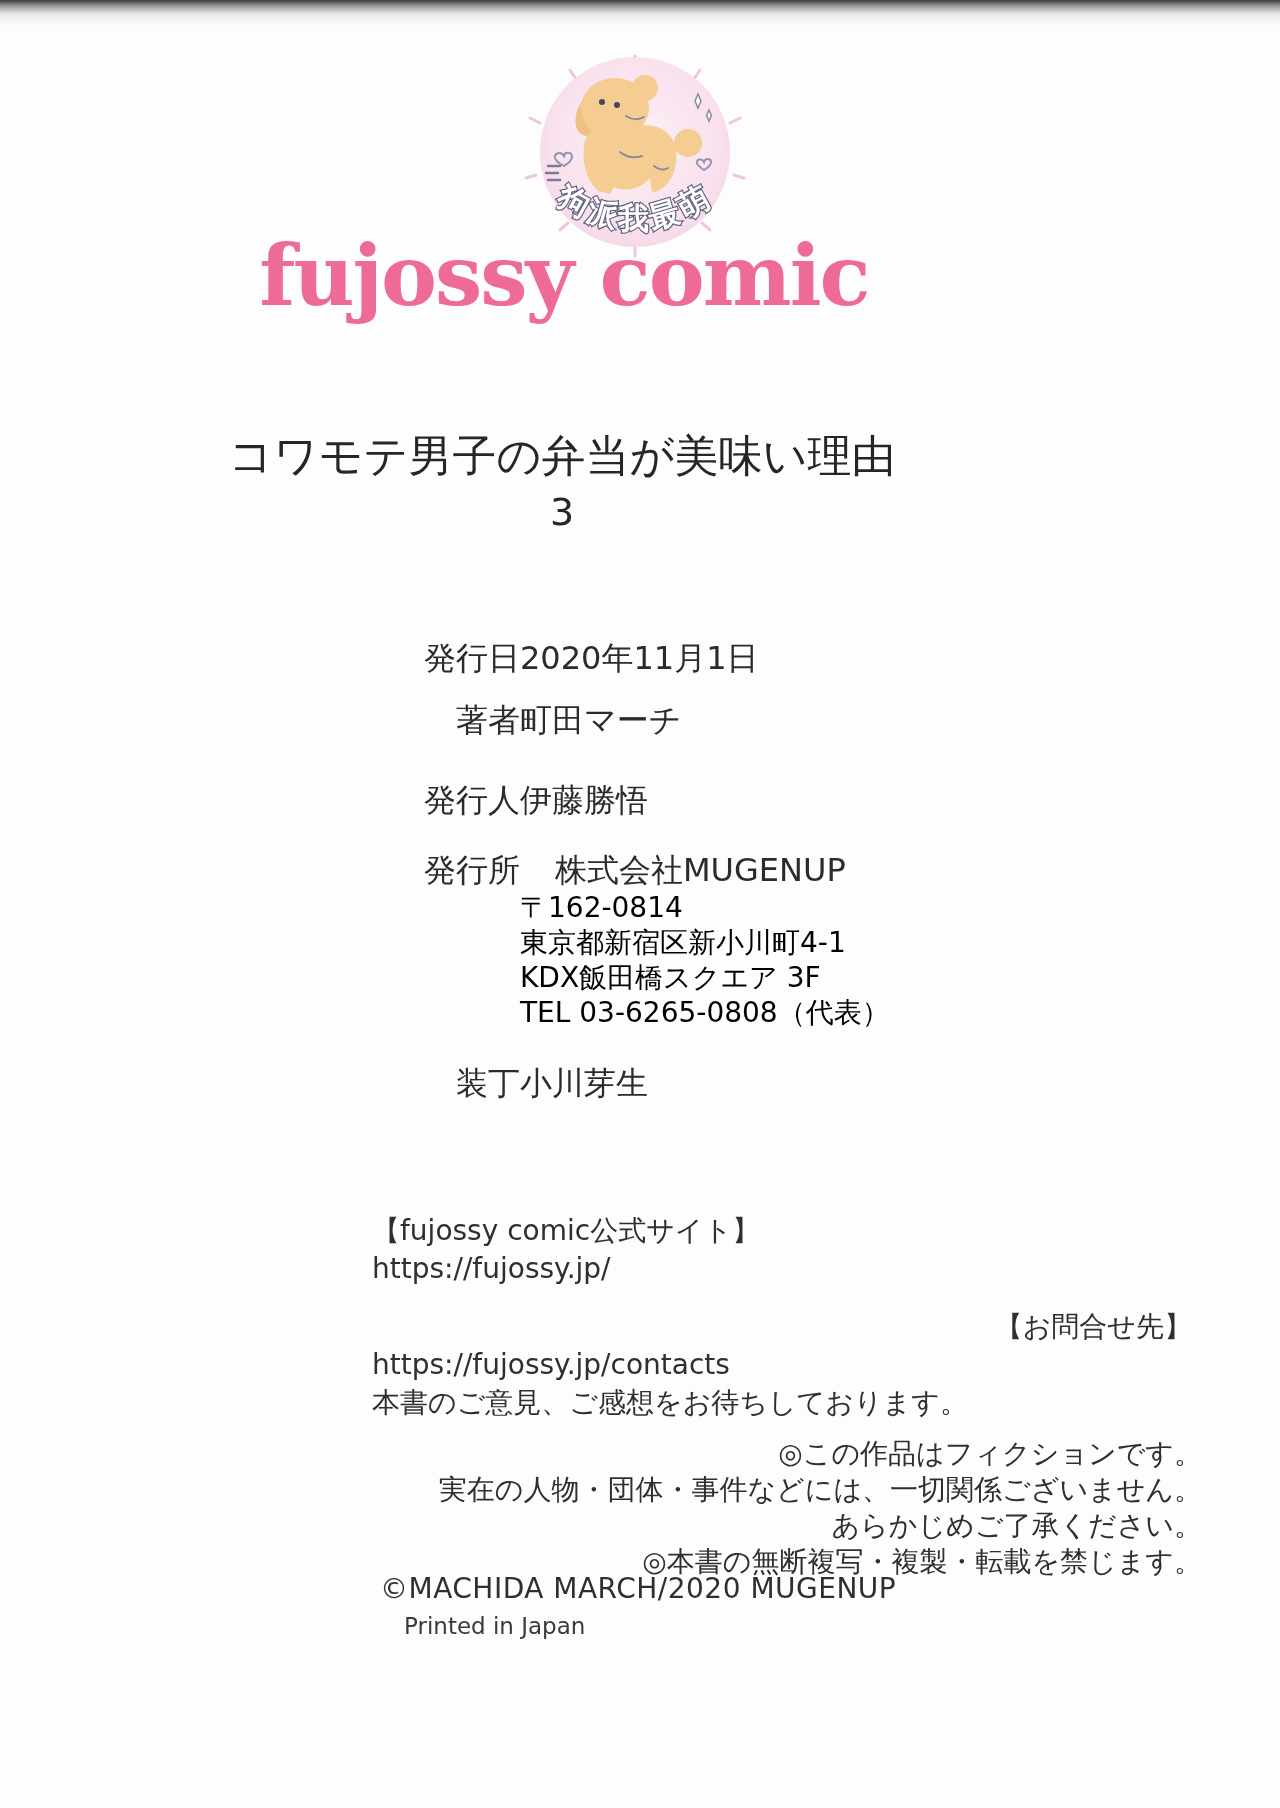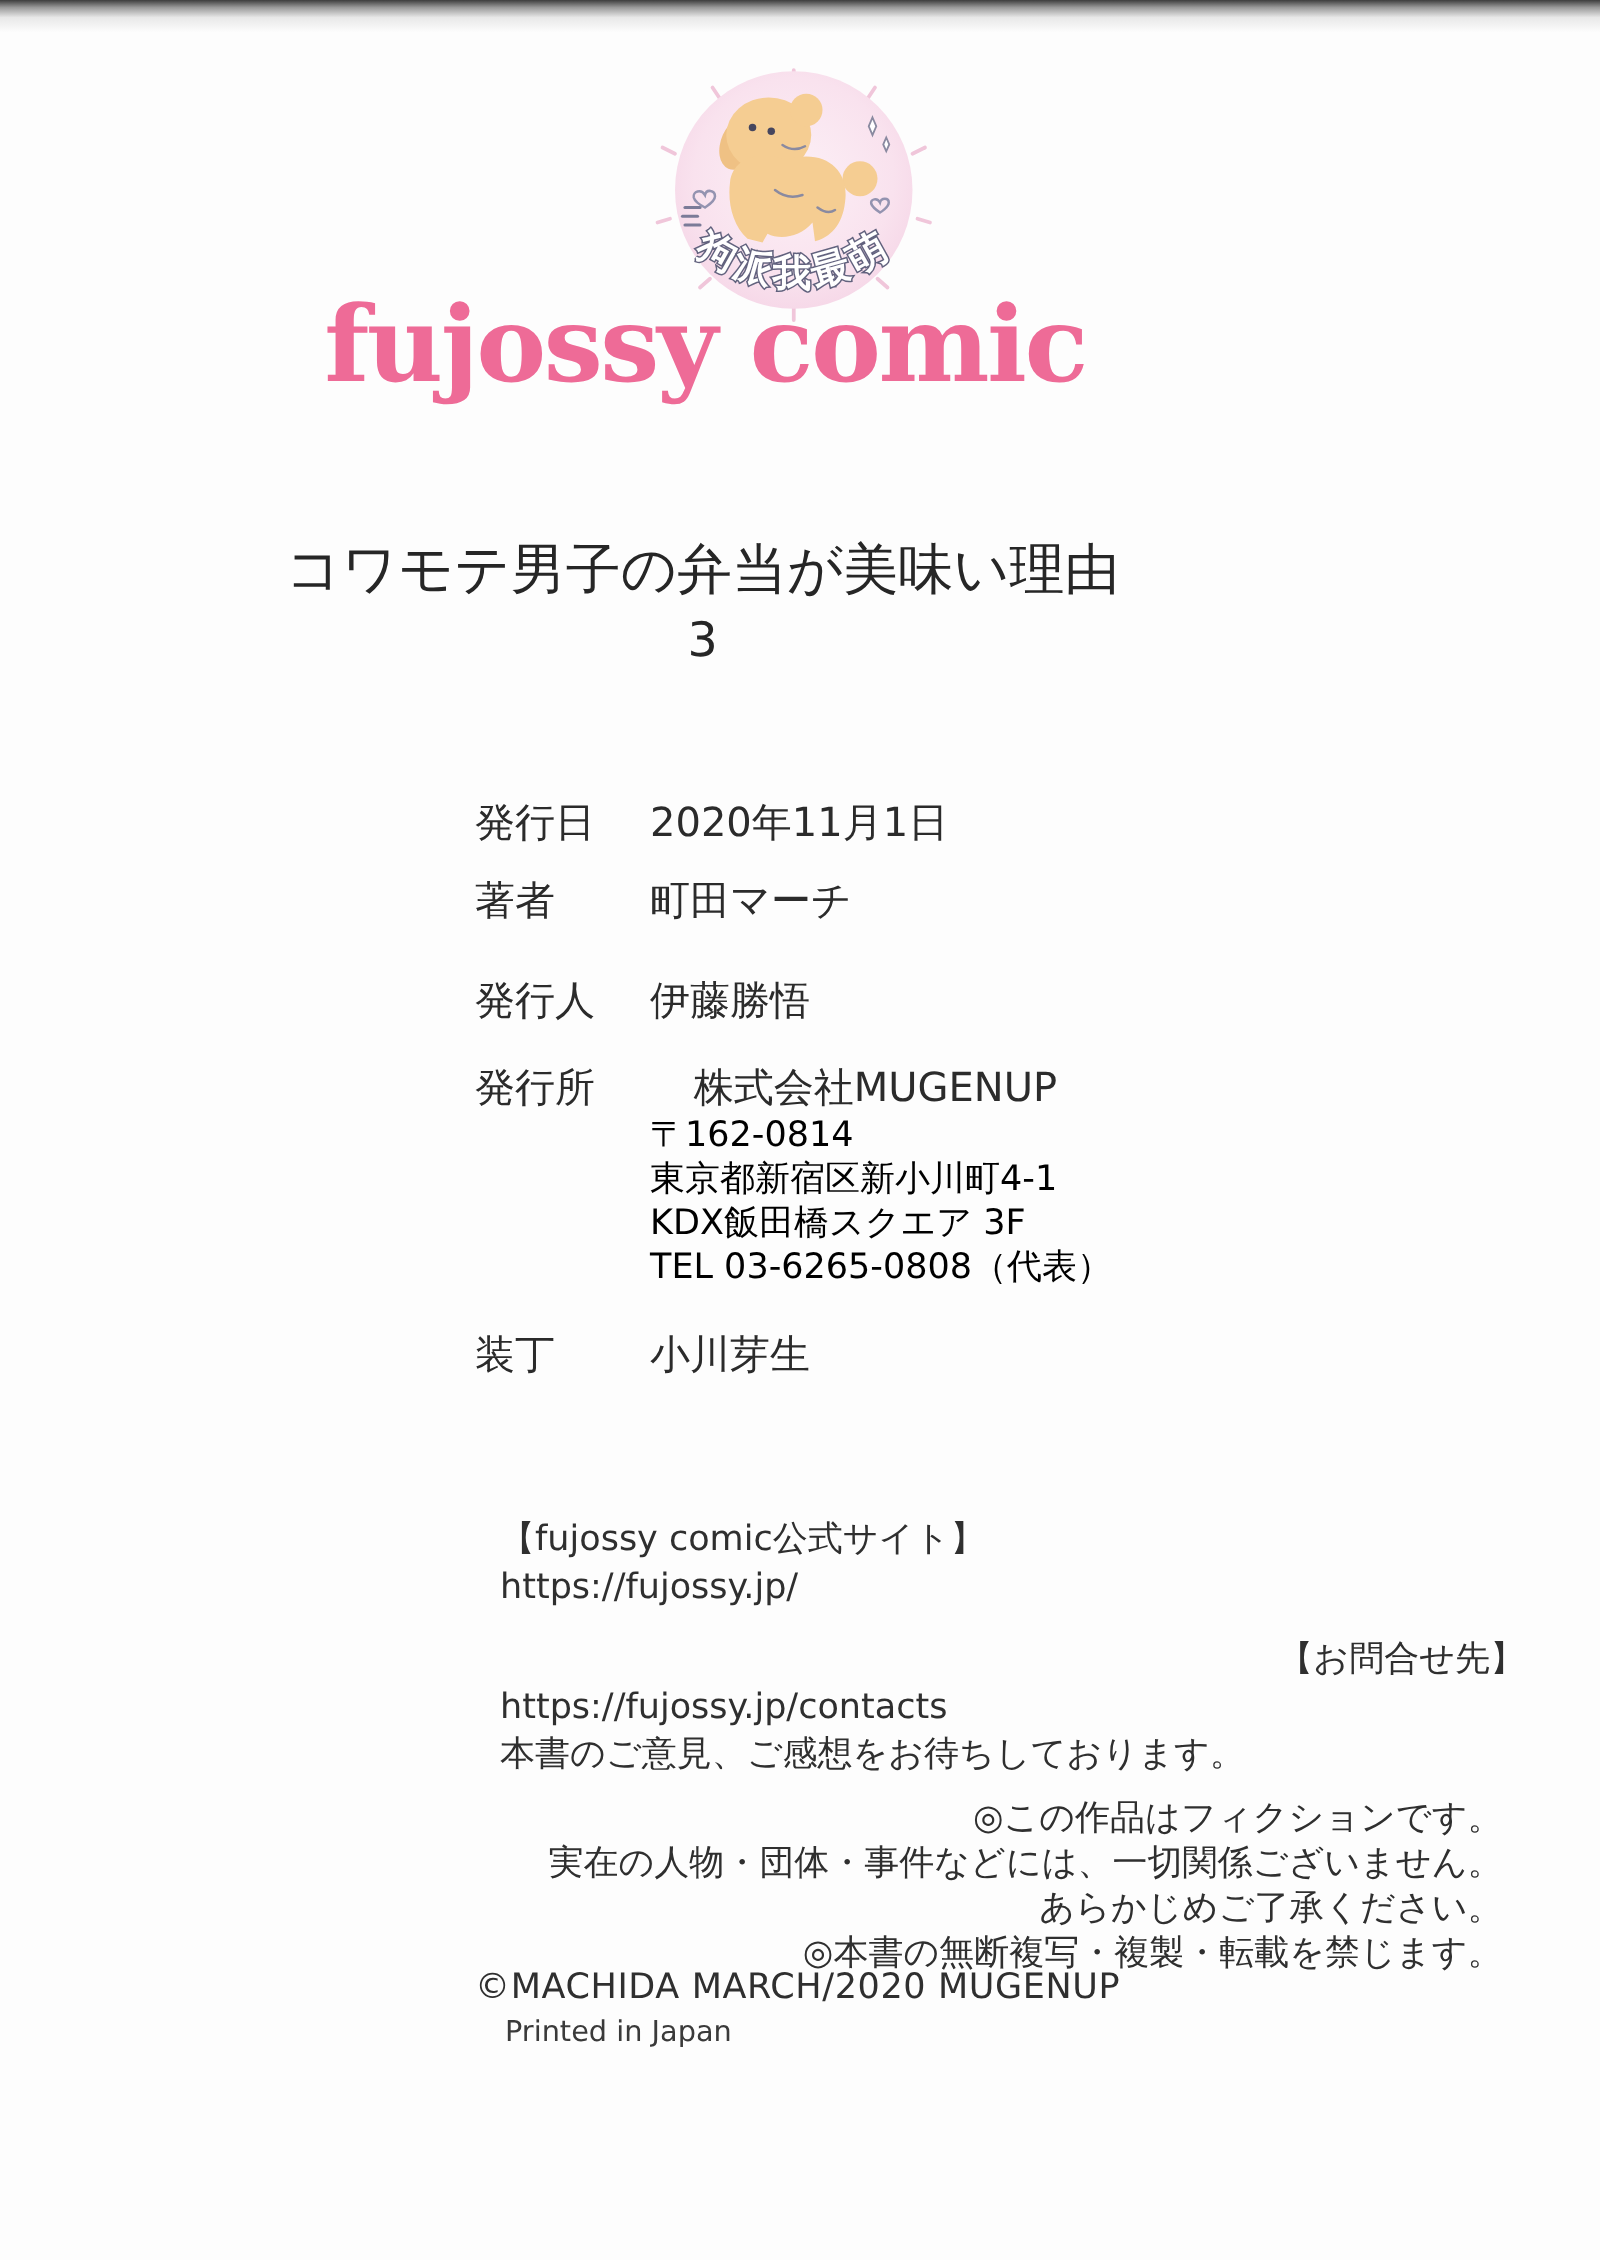--- a/index.html
+++ b/index.html
@@ -36,29 +36,29 @@
   .title-block{
     position:absolute;top:428px;left:0;width:100%;
     text-align:center;transform:translateX(-78px);
   }
   .title-block h1{
     margin:0;font-size:44px;line-height:56px;font-weight:500;color:#262626;
   }
   .volume{font-size:38px;line-height:44px;margin-top:6px;color:#262626;}
   
   .colophon{position:absolute;left:380px;top:640px;width:820px;font-size:32px;line-height:36px;color:#2b2b2b;}
-  .row{display:flex;}
+  .row{display:flex;text-align:right;}
   .row .label{width:140px;flex:0 0 140px;}
   .row-author{margin-top:26px;}
   .row-publisher-person{margin-top:44px;}
   .row-publisher{margin-top:34px;gap:35px;}
   .address{margin-left:140px;margin-top:2px;font-size:28px;line-height:35px;color:#000000;}
   .row-design{margin-top:35px;}
   
-  .links{position:absolute;left:400px;top:1212px;width:820px;font-size:28px;line-height:38px;color:#2f2f2f;}
+  .links{position:absolute;left:372px;top:1212px;width:820px;font-size:28px;line-height:38px;color:#2f2f2f;}
   .links .gap{margin-top:20px;text-align:right;}
   
   .notes{position:absolute;left:362px;top:1436px;width:840px;font-size:28px;line-height:36px;color:#2f2f2f;}
   .note{padding-left:28px;text-align:right;}
   .note-first{margin-left:-28px;}
   
   .copyright{position:absolute;left:380px;top:1572px;font-size:28px;line-height:34px;color:#2f2f2f;letter-spacing:0.5px;}
   .printed{position:absolute;left:404px;top:1612px;font-size:23px;line-height:28px;color:#3a3a3a;}
 </style>
 </head>

